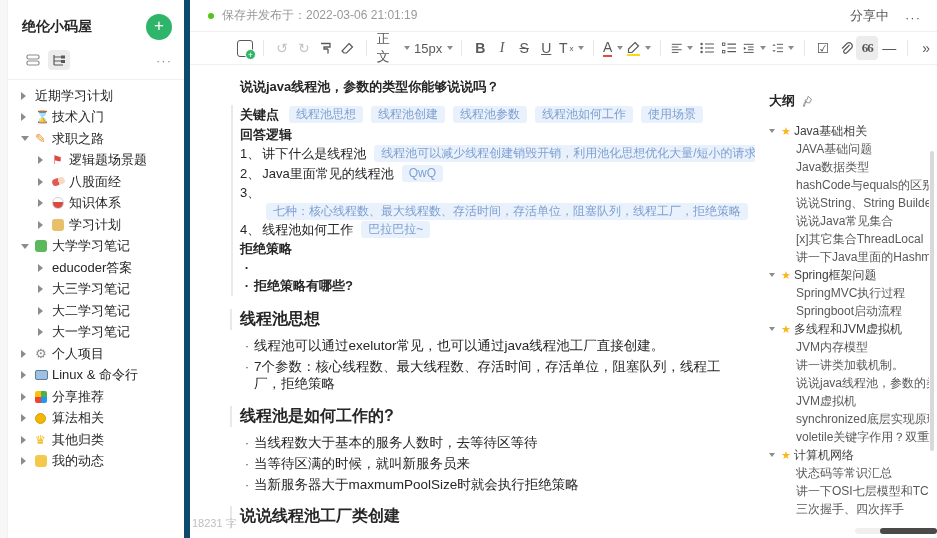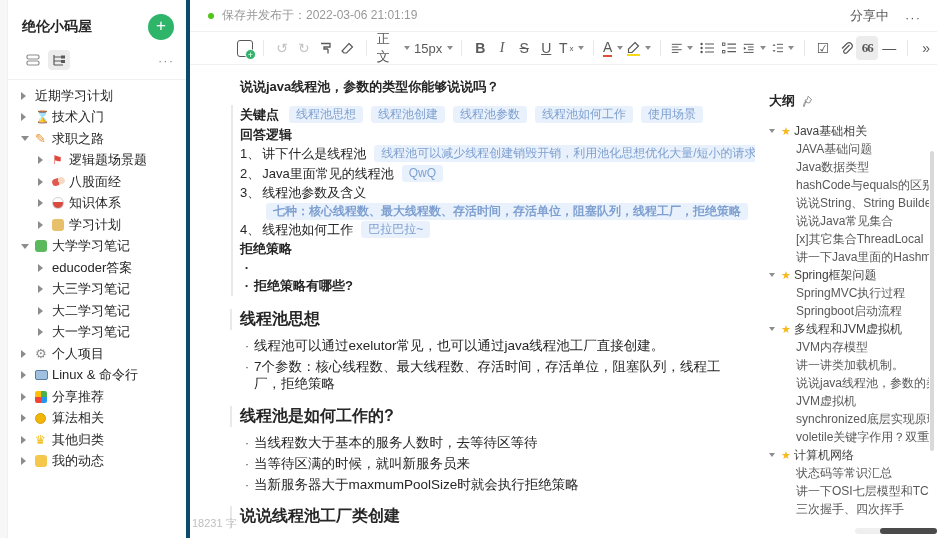--- a/index.html
+++ b/index.html
@@ -4,21 +4,21 @@
 <style>
   * { margin:0; padding:0; box-sizing:border-box; }
   html,body { background:#fff; }
   body { font-family:"Liberation Sans","DejaVu Sans",sans-serif; color:#262626; }
   .app { position:relative; width:937px; height:538px; background:#fff; overflow:hidden; display:flex; }
 
   
   .edge-strip { width:8px; background:#f7f7f7; border-right:1px solid #f0f0f0; flex:0 0 auto; }
 
   
-  .sidebar { width:182px; flex:0 0 auto; border-right:4px solid #0c4a6e; display:flex; flex-direction:column; background:#fff; }
+  .sidebar { width:182px; flex:0 0 auto; border-right:6px solid #0c4a6e; display:flex; flex-direction:column; background:#fff; }
   .sb-head { padding:14px 12px 0 14px; }
   .sb-title-row { display:flex; align-items:center; justify-content:space-between; }
   .sb-title { font-size:14px; font-weight:bold; color:#262626; }
   .sb-add { width:26px; height:26px; border-radius:50%; background:#2fb56a; color:#fff; font-size:17px; line-height:24px; text-align:center; cursor:pointer; }
   .sb-tools { display:flex; align-items:center; margin-top:10px; padding-bottom:9px; }
   .sb-view { width:22px; height:20px; border-radius:4px; display:flex; align-items:center; justify-content:center; margin-right:4px; }
   .sb-view.active { background:#ececec; }
   .sb-more { margin-left:auto; color:#8c8c8c; font-size:13px; letter-spacing:1px; cursor:pointer; }
   .sb-divider { height:1px; background:#f0f0f0; }
   .tree { padding-top:5px; overflow:hidden; flex:1; }
@@ -74,21 +74,21 @@
   
   .body-row { flex:1; display:flex; min-height:0; }
   .editor { flex:1; min-width:0; padding:13px 18px 0 50px; overflow:hidden; }
   .doc-title { font-size:13px; font-weight:bold; color:#262626; margin-bottom:9px; }
   .intro { border-left:2px solid #e9e9e9; padding-left:7px; margin-left:-9px; }
   .iline { font-size:13px; line-height:19.5px; display:flex; align-items:center; flex-wrap:nowrap; white-space:nowrap; }
   .iline .lbl { font-weight:bold; }
   .chip { background:#e9f2fc; color:#7e9fd0; font-size:12px; border-radius:3px; padding:1px 7px; margin-left:8px; display:inline-block; line-height:15px; }
   .chip.first { margin-left:10px; }
   .num { margin-right:2px; }
-  .indent1 { padding-left:26px;font-weight:bold; }
+  .indent1 { padding-left:26px; }
   .blt-row { font-size:13px; line-height:18.5px; display:flex; }
   .blt { width:14px; flex:0 0 14px; text-align:center; color:#262626; }
   .blt-bold { font-weight:bold; }
   .sec-h2 { font-size:16px; font-weight:bold; color:#262626; border-left:2px solid #e9e9e9; padding-left:8px; margin-left:-10px; margin-top:13px; margin-bottom:7px; }
   .sec-blt { font-size:13.5px; line-height:17.5px; display:flex; margin-bottom:3.5px; }
   .sec-blt .blt { color:#595959; }
 
   
   .outline { width:182px; flex:0 0 auto; padding:27px 8px 0 14px; position:relative; }
   .ol-head { display:flex; align-items:center; gap:6px; margin-bottom:12px; }
@@ -418,21 +418,20 @@
             <span>讲下什么是线程池</span>
             <span class="chip">线程池可以减少线程创建销毁开销，利用池化思想优化大量/短小的请求</span>
           </div>
           <div class="iline">
             <span class="num">2、</span>
             <span>Java里面常见的线程池</span>
             <span class="chip">QwQ</span>
           </div>
           <div class="iline">
             <span class="num">3、</span>
-            <span>线程池参数及含义</span>
           </div>
           <div class="iline indent1">
             <span class="chip" style="margin-left:0">七种：核心线程数、最大线程数、存活时间，存活单位，阻塞队列，线程工厂，拒绝策略</span>
           </div>
           <div class="iline">
             <span class="num">4、</span>
             <span>线程池如何工作</span>
             <span class="chip">巴拉巴拉~</span>
           </div>
           <div class="iline">

